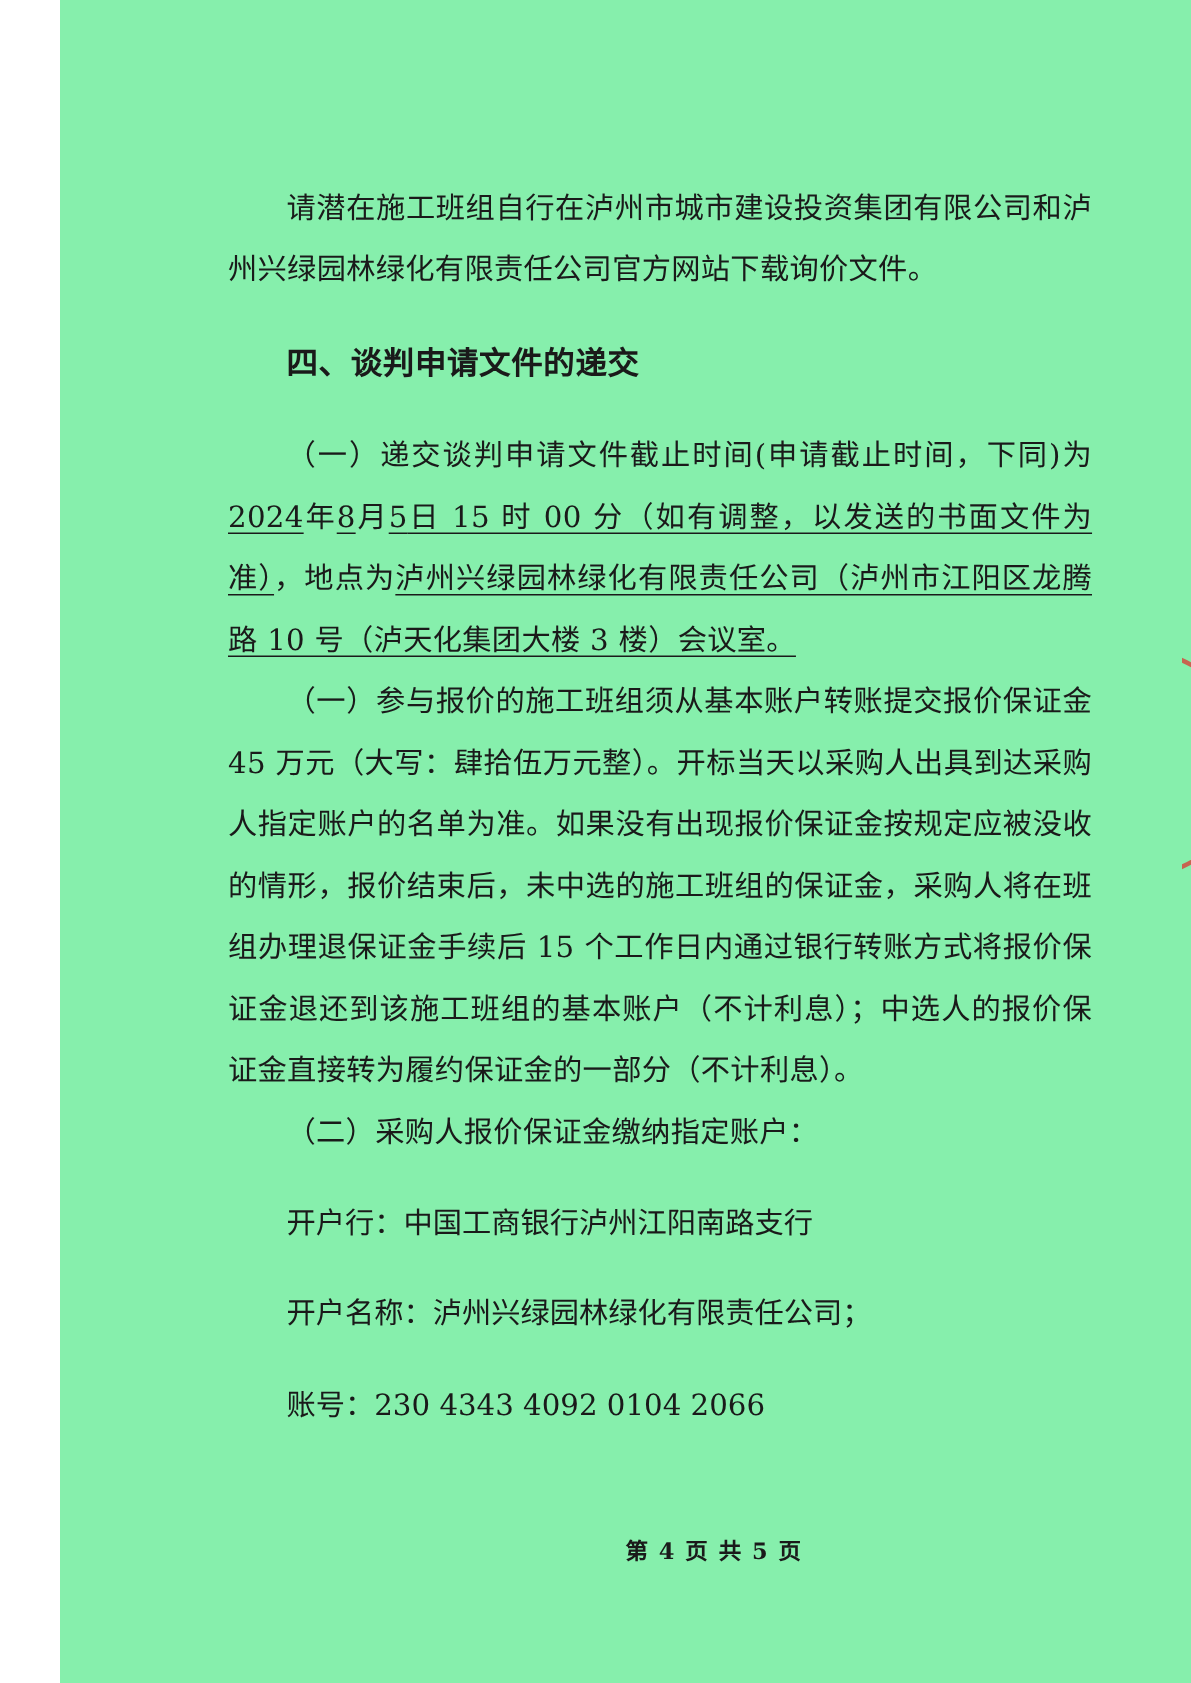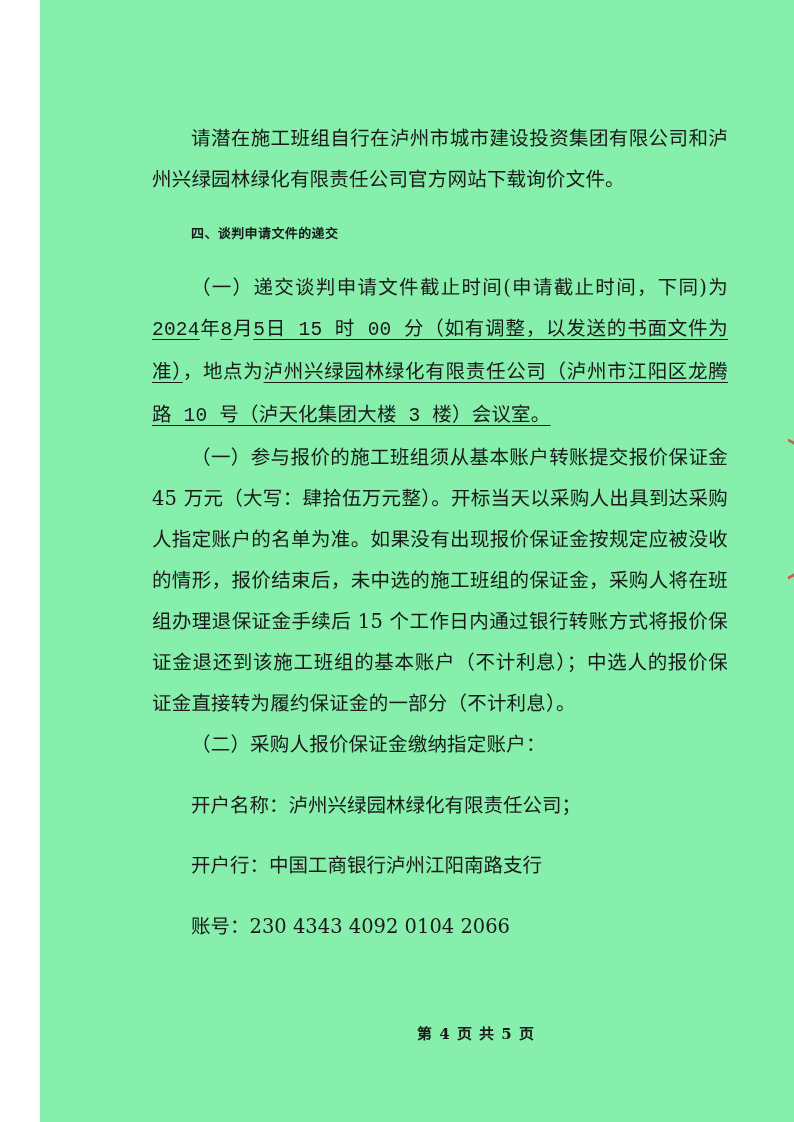--- a/index.html
+++ b/index.html
@@ -40,32 +40,31 @@
     text-justify: inter-ideograph;
     margin: 0 0 0 0;
     letter-spacing: 0.2px;
   }
 
   .indent {
     text-indent: 39px;
   }
 
   .heading {
-    font-size: 13px;
+    font-size: 21px;
     line-height: 41px;
     font-weight: bold;
     text-indent: 39px;
     letter-spacing: 0.4px;
   }
 
   .underline {
     text-decoration: underline;
     text-underline-offset: 4px;
     text-decoration-thickness: 1px;
-    font-family: Liberation Mono, monospace;
   }
 
   .plain-line {
     font-size: 19.5px;
     line-height: 41px;
     text-indent: 39px;
   }
 
   .footer {
     position: absolute;
@@ -139,23 +138,23 @@
     <p class="para indent">
       <span>（一）递交谈判申请文件截止时间(申请截止时间，下同)为</span><span class="underline">2024</span><span>年</span><span class="underline">8</span><span>月</span><span class="underline">5</span><span class="underline">日 15 时 00 分（如有调整，以发送的书面文件为准）</span><span>，地点为</span><span class="underline">泸州兴绿园林绿化有限责任公司（泸州市江阳区龙腾路 10 号（泸天化集团大楼 3 楼）会议室。</span>
     </p>
 
 
 
     <p class="para indent">（一）参与报价的施工班组须从基本账户转账提交报价保证金 45 万元（大写：肆拾伍万元整）。开标当天以采购人出具到达采购人指定账户的名单为准。如果没有出现报价保证金按规定应被没收的情形，报价结束后，未中选的施工班组的保证金，采购人将在班组办理退保证金手续后 15 个工作日内通过银行转账方式将报价保证金退还到该施工班组的基本账户（不计利息）；中选人的报价保证金直接转为履约保证金的一部分（不计利息）。</p>
 
     <p class="para indent">（二）采购人报价保证金缴纳指定账户：</p>
 
+    <p class="plain-line">开户行：中国工商银行泸州江阳南路支行</p>
+
     <p class="plain-line">开户名称：泸州兴绿园林绿化有限责任公司；</p>
-
-    <p class="plain-line">开户行：中国工商银行泸州江阳南路支行</p>
 
     <p class="plain-line">账号：230 4343 4092 0104 2066</p>
 
   </div>
 
   <div class="seal">
     <div class="seal-ring"></div>
     <div class="seal-text">名公司</div>
     <div class="seal-code">0000938</div>
   </div>

